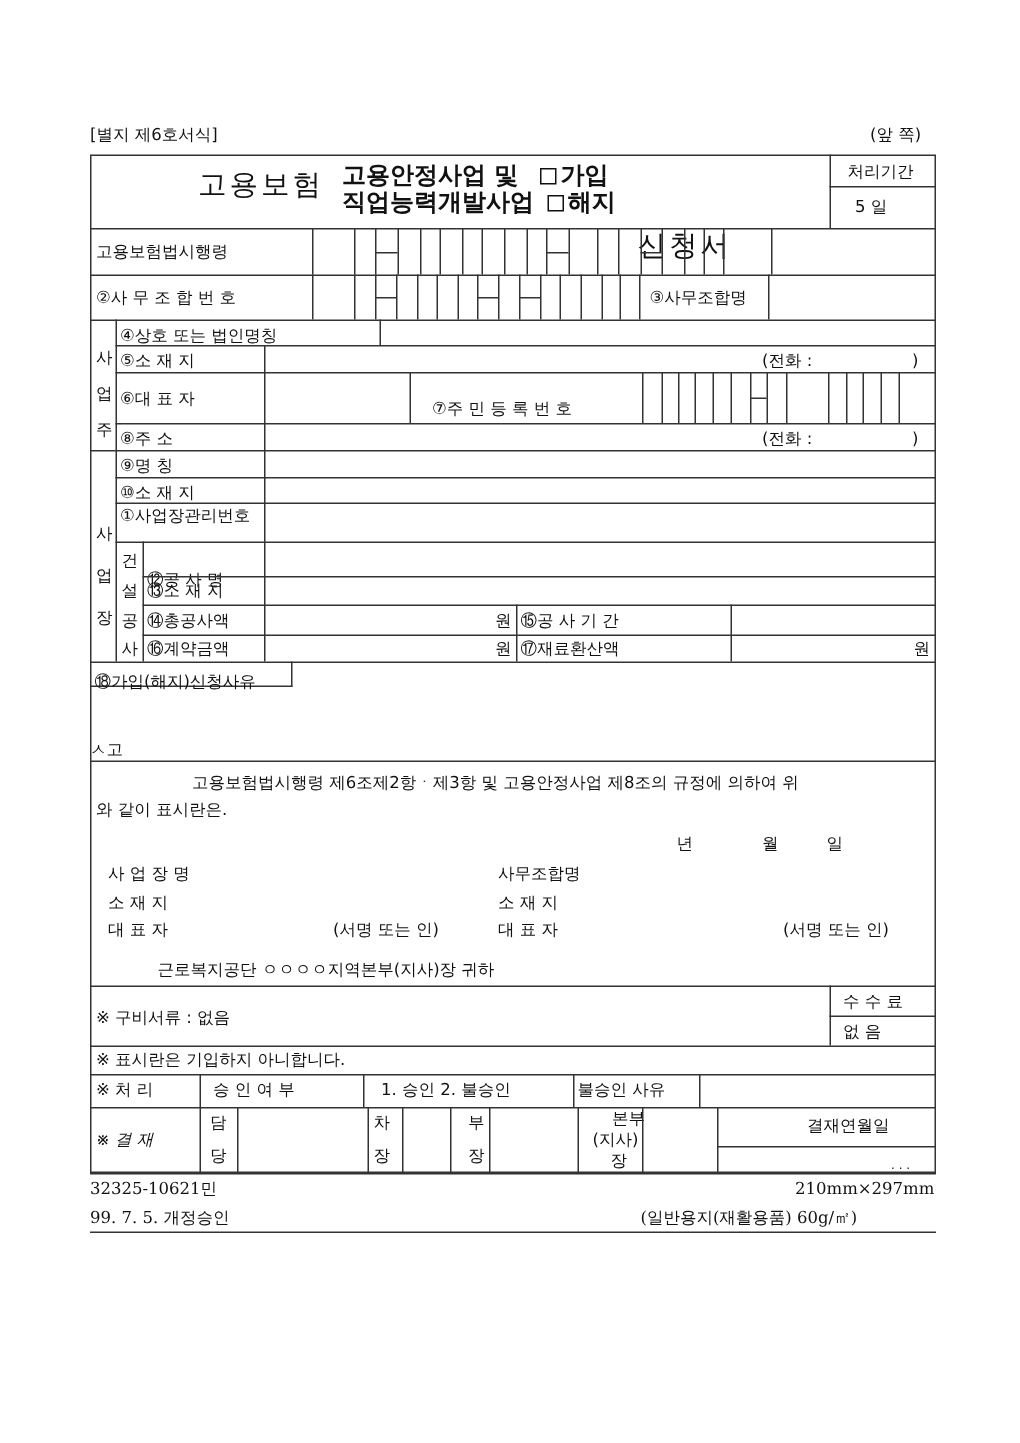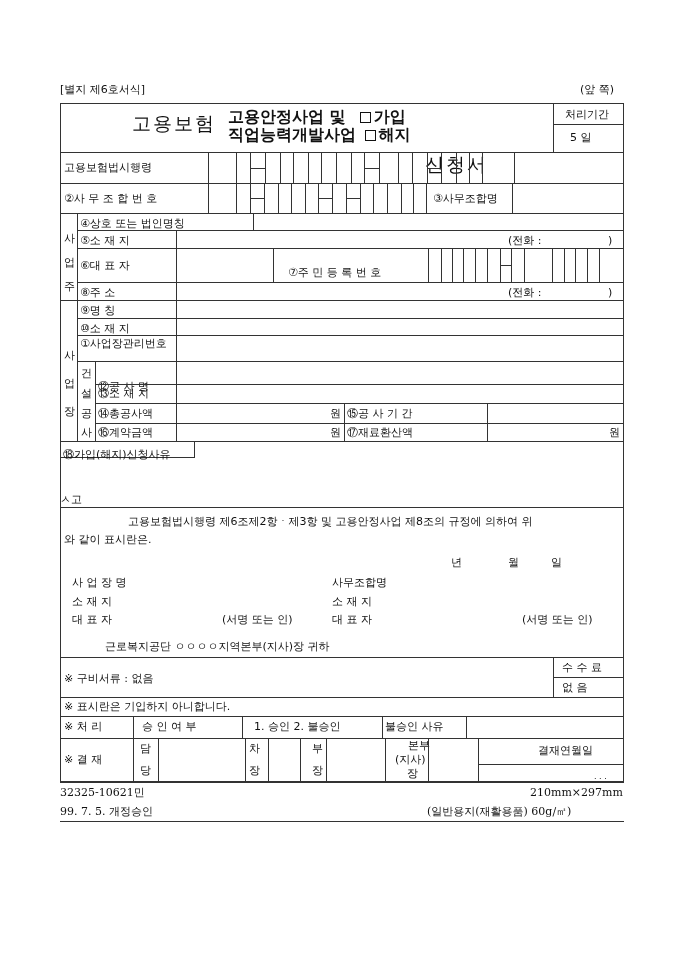--- a/index.html
+++ b/index.html
@@ -226,21 +226,21 @@
 <div class="vl" style="left:133px;top:716px;height:66px;"></div>
 <div class="t" style="left:142px;top:720px;">승 인 여 부</div>
 <div class="vl" style="left:242px;top:716px;height:22px;"></div>
 <div class="t" style="left:254px;top:720px;">1. 승인    2. 불승인</div>
 <div class="vl" style="left:382px;top:716px;height:22px;"></div>
 <div class="t" style="left:385px;top:720px;">불승인 사유</div>
 <div class="vl" style="left:466px;top:716px;height:22px;"></div>
 <div class="abs" style="left:467px;top:717px;width:156px;height:21px;"></div>
 <div class="hl" style="left:60px;top:738px;width:564px;"></div>
 
-<div class="t" style="left:64px;top:753px;">※ 결    재</div>
+<div class="t" style="left:64px;top:753px;font-style:italic;">※ 결    재</div>
 <div class="vl" style="left:158px;top:738px;height:44px;"></div>
 <div class="t" style="left:140px;top:742px;">담</div>
 <div class="t" style="left:140px;top:764px;">당</div>
 <div class="abs" style="left:159px;top:739px;width:86px;height:43px;"></div>
 <div class="vl" style="left:245px;top:738px;height:44px;"></div>
 <div class="t" style="left:249px;top:742px;">차</div>
 <div class="t" style="left:249px;top:764px;">장</div>
 <div class="vl" style="left:268px;top:738px;height:44px;"></div>
 <div class="abs" style="left:269px;top:739px;width:57px;height:43px;"></div>
 <div class="vl" style="left:326px;top:738px;height:44px;"></div>

